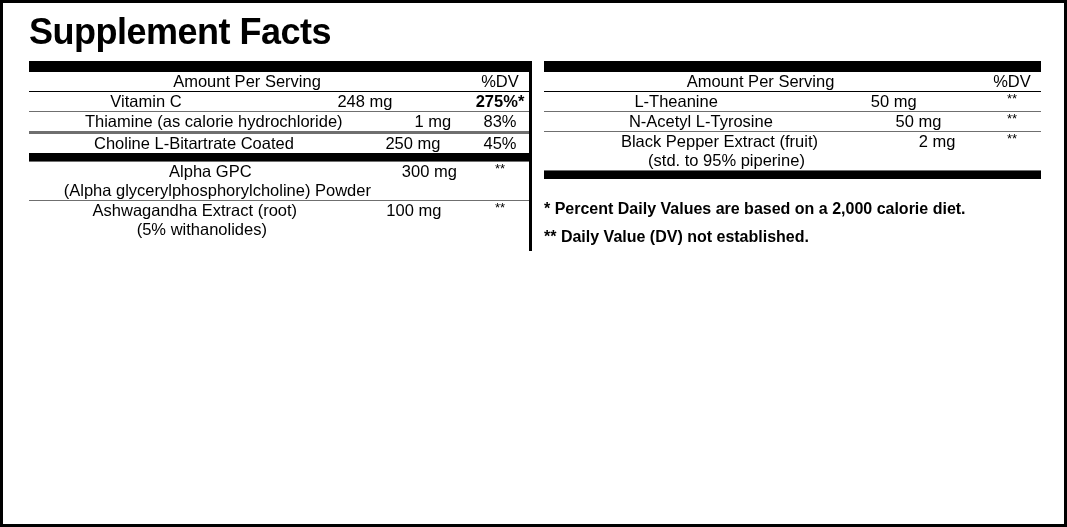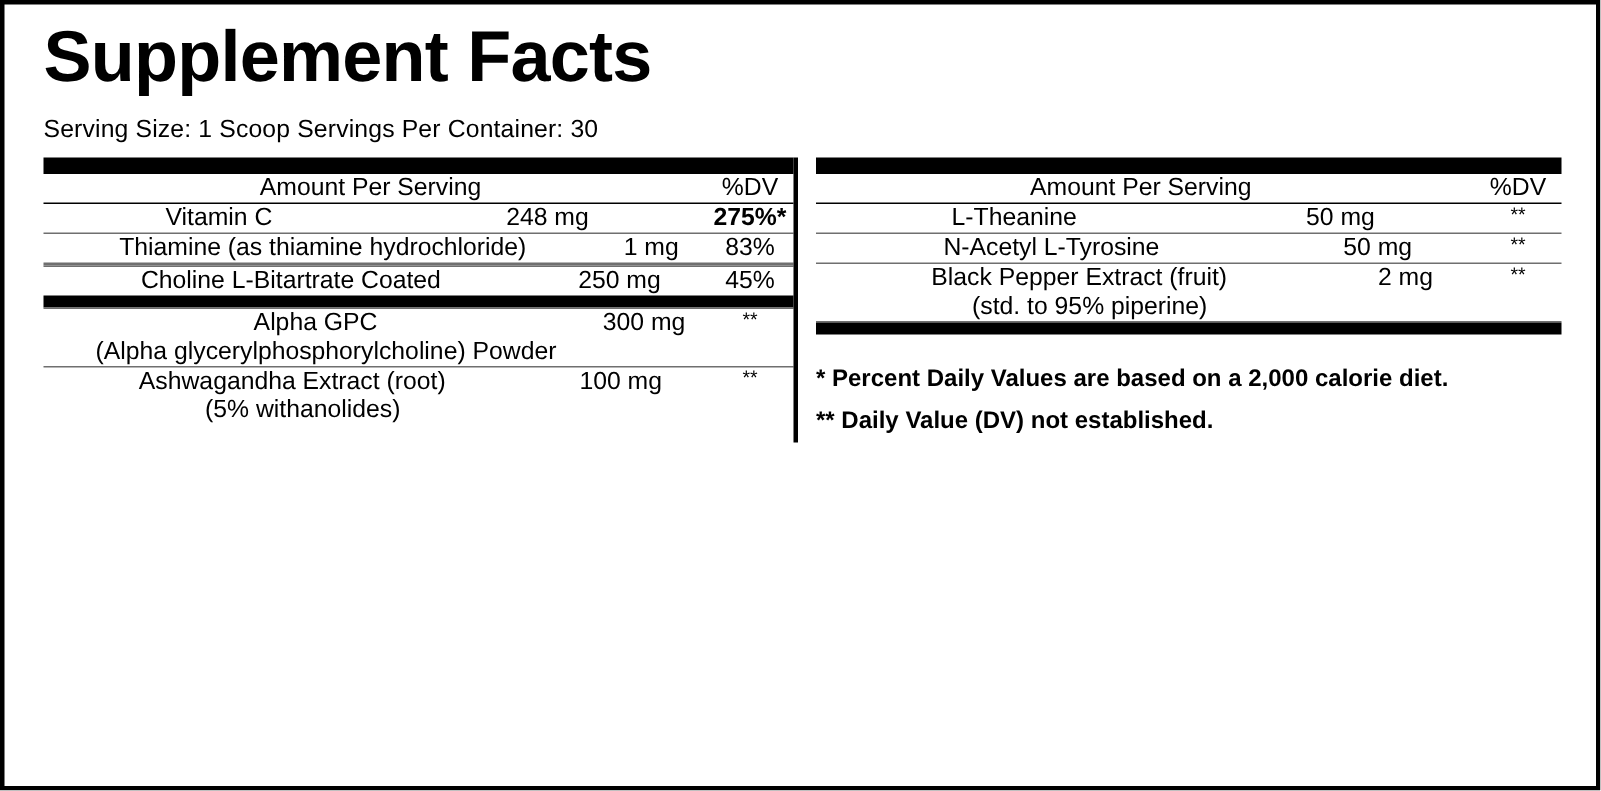--- a/index.html
+++ b/index.html
@@ -21,21 +21,21 @@
     overflow: hidden;
   }
   .inner {
     position: absolute;
     left: 26px;
     top: 10px;
     width: 1012px;
     height: 500px;
   }
   .title {
-    font-size: 48px;
+    font-size: 36px;
     font-weight: bold;
     letter-spacing: -0.5px;
     line-height: 1.08;
     margin: 0;
     padding: 0;
   }
   .serving {
     font-size: 16.5px;
     margin-top: 12px;
     letter-spacing: 0.1px;
@@ -129,21 +129,20 @@
     font-weight: bold;
   }
 </style>
 </head>
 <body>
 
 <div id="panel">
   <div class="inner">
 
     <div class="title">Supplement Facts</div>
-    <div class="serving">Serving Size: 1 Scoop Servings Per Container: 30</div>
 
     <div class="columns">
 
       <div class="col-left">
         <div class="bar-thick"></div>
         <table class="nut">
           <tbody>
               <tr class="hdr">
             <td class="name">Amount Per Serving</td>
             <td class="dv">%DV</td>
@@ -158,21 +157,21 @@
             <td class="name">Vitamin C</td>
             <td class="amt">248 mg</td>
             <td class="dv dv-star">275%*</td>
           </tr>
         </tbody>
           </table>
         <div class="rule-thin"></div>
         <table class="nut">
           <tbody>
               <tr class="row">
-            <td class="name">Thiamine (as thiamine hydrochloride)</td>
+            <td class="name">Thiamine (as calorie hydrochloride)</td>
             <td class="amt">1 mg</td>
             <td class="dv">83%</td>
           </tr>
         </tbody>
           </table>
         <div class="rule-thin"></div>
         <div class="rule-thin"></div>
         <div class="rule-thin"></div>
         <table class="nut">
           <tbody>

